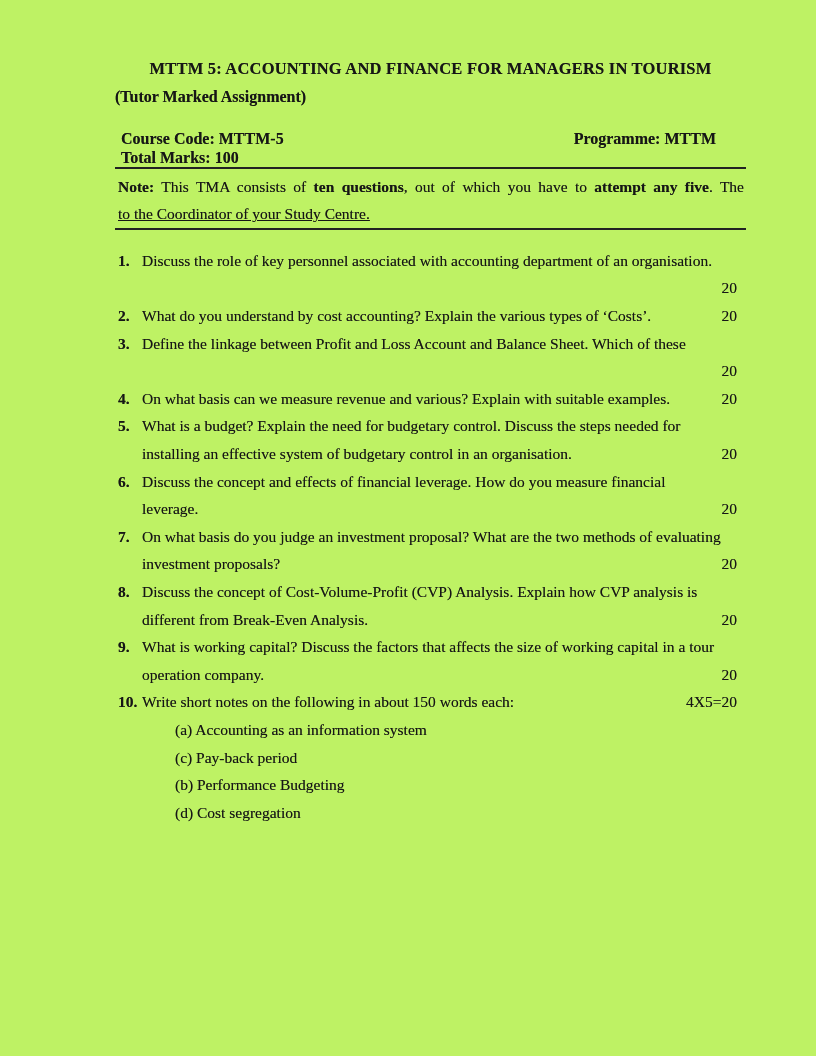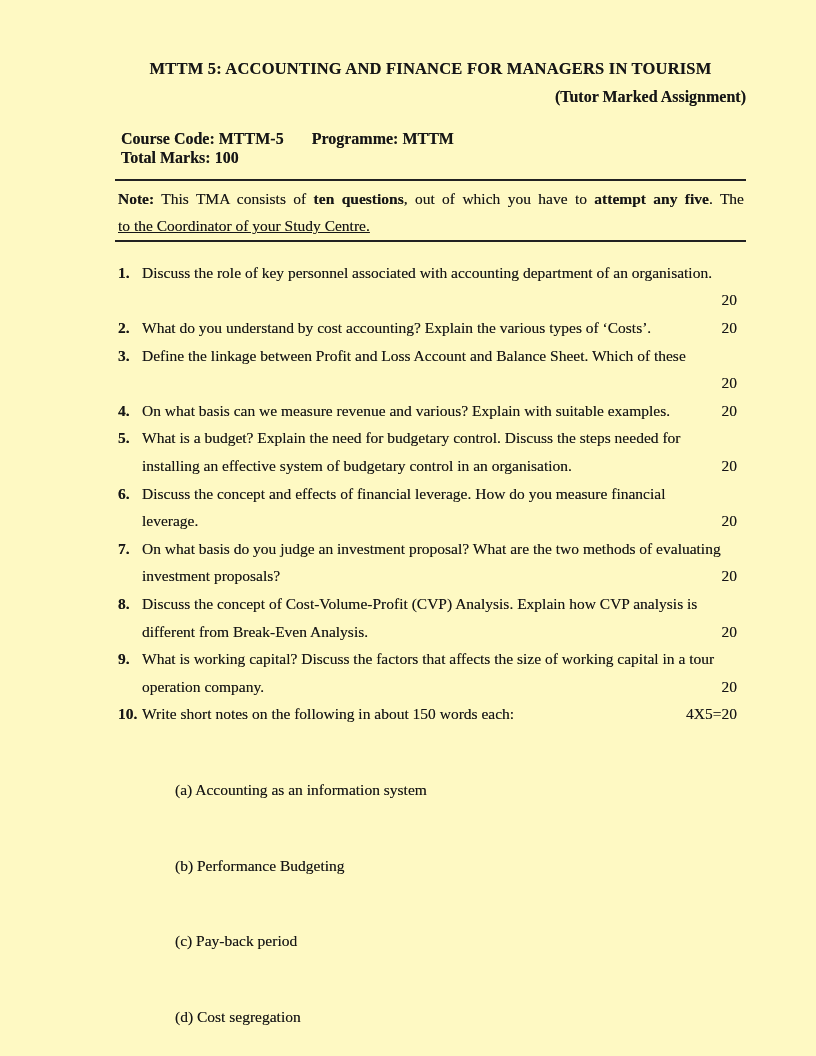--- a/index.html
+++ b/index.html
@@ -4,21 +4,21 @@
 <style>
   html, body {
     margin: 0;
     padding: 0;
     background: #ffffff;
   }
   .page {
     position: relative;
     width: 816px;
     height: 1056px;
-    background: #fef9c3;
+    background: #bef264;
     font-family: "Liberation Serif", serif;
     color: #161616;
     overflow: hidden;
     text-shadow: 0 0 0.3px rgba(20,20,20,0.55);
   }
   .content {
     position: absolute;
     left: 115px;
     top: 0;
     width: 631px;
@@ -29,35 +29,35 @@
     font-size: 16.5px;
     line-height: 22px;
     text-align: center;
     font-weight: 700;
     letter-spacing: 0.2px;
   }
   .subtitle {
     margin: 6px 0 0 0;
     font-size: 16px;
     line-height: 22px;
-    text-align: right;
+    text-align: left;
     font-weight: 700;
   }
   .info {
     margin-top: 21px;
     display: flex;
+    justify-content: space-between;
     font-weight: 700;
     font-size: 16px;
     line-height: 19px;
     gap: 28px;
   }
   .info-left { padding-left: 6px; }
   .info-right { text-align: right; padding-right: 30px; }
   .note-box {
-    margin-top: 12px;
     border-top: 2px solid #222222;
     border-bottom: 2px solid #222222;
     padding-top: 4px;
     font-size: 15.5px;
     line-height: 27.4px;
   }
   .note-line {
     text-align: justify;
     text-align-last: justify;
     padding: 0 2px 0 3px;
@@ -74,21 +74,21 @@
     white-space: nowrap;
   }
   .qnum {
     flex: none;
     width: 27px;
     padding-left: 3px;
     box-sizing: border-box;
     font-weight: 700;
   }
   .qtext { flex: none; }
-  .qtext.sub { padding-left: 33px; margin-top: 48px; }
+  .qtext.sub { padding-left: 33px; }
   .qmarks {
     margin-left: auto;
     padding-right: 9px;
     padding-left: 12px;
   }
 </style>
 </head>
 <body>
 
 <div class="page">
@@ -192,25 +192,25 @@
           <span class="qnum">10.</span>
           <span class="qtext">Write short notes on the following in about 150 words each:</span>
           <span class="qmarks">4X5=20</span>
         </div>
         <div class="qline">
           <span class="qnum"></span>
           <span class="qtext sub">(a) Accounting as an information system</span>
         </div>
         <div class="qline">
           <span class="qnum"></span>
+          <span class="qtext sub">(c) Pay-back period</span>
+        </div>
+        <div class="qline">
+          <span class="qnum"></span>
           <span class="qtext sub">(b) Performance Budgeting</span>
-        </div>
-        <div class="qline">
-          <span class="qnum"></span>
-          <span class="qtext sub">(c) Pay-back period</span>
         </div>
         <div class="qline">
           <span class="qnum"></span>
           <span class="qtext sub">(d) Cost segregation</span>
         </div>
       </div>
 
   </div>
 </div>
 

